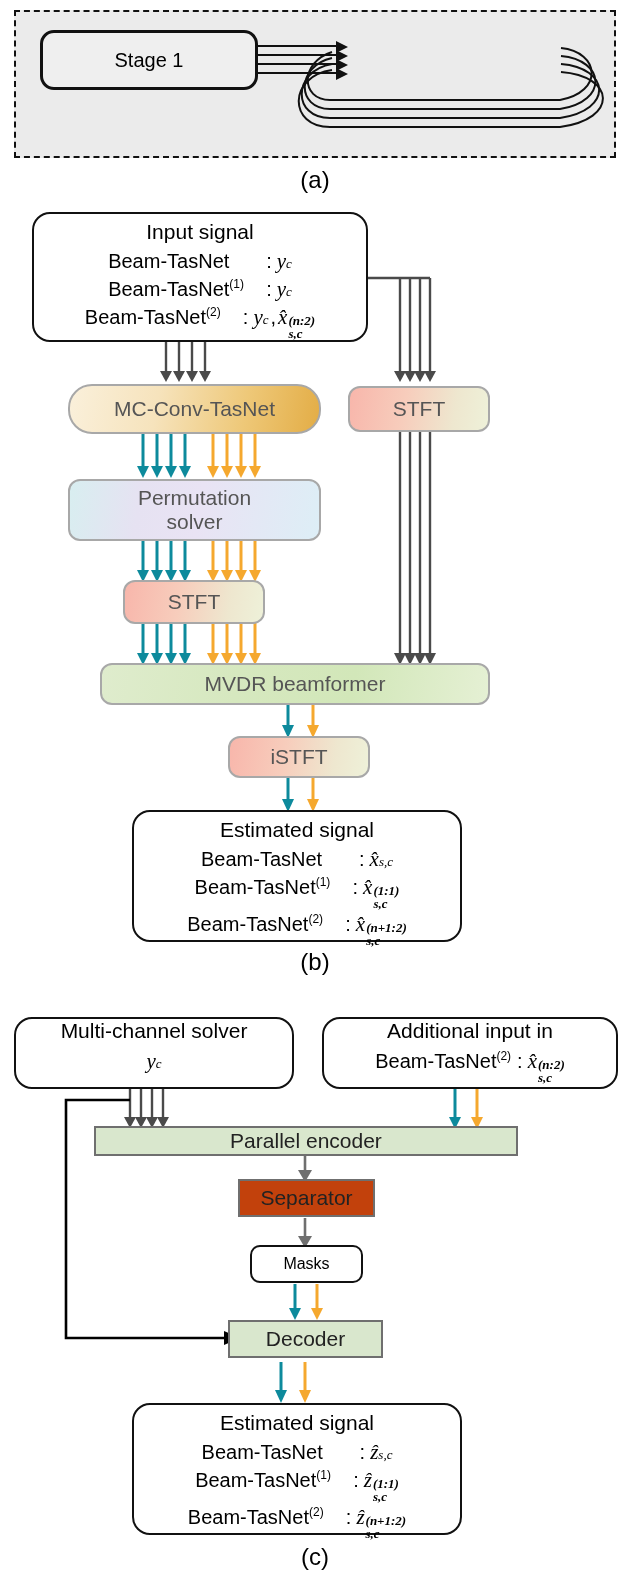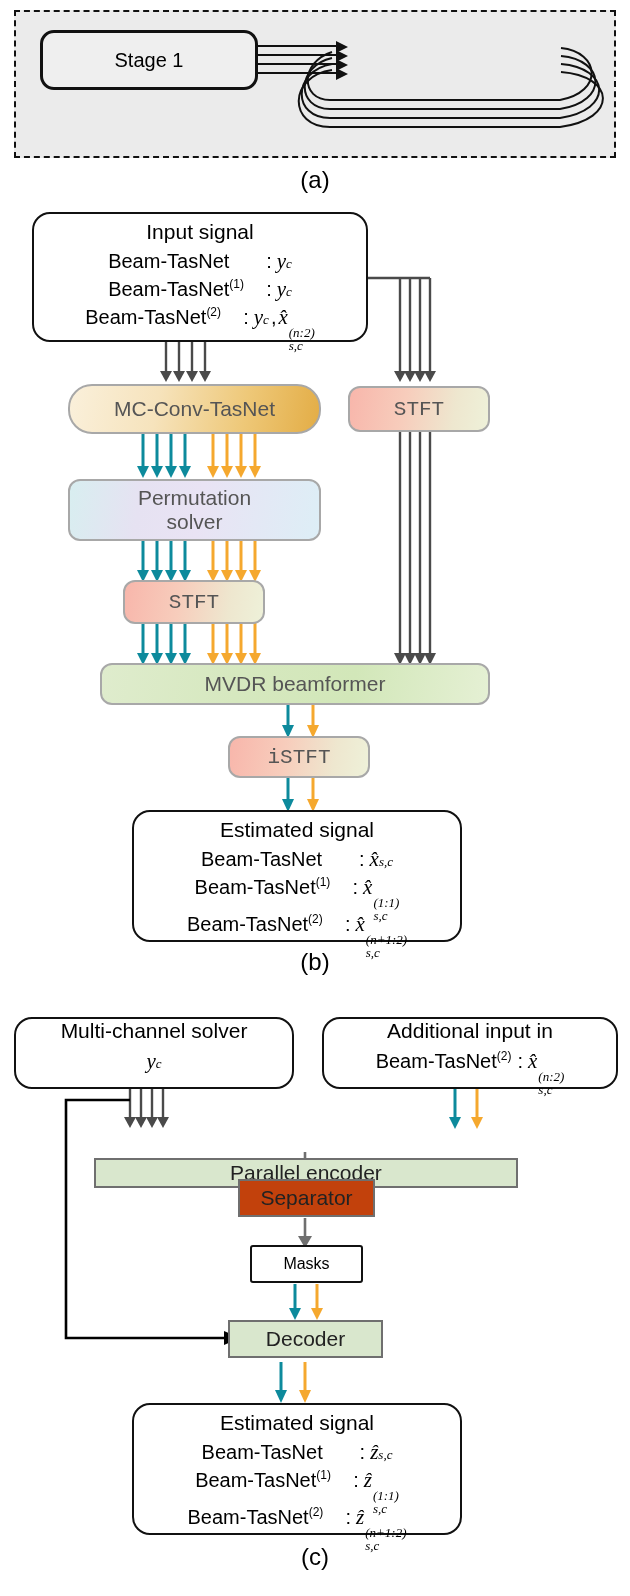--- a/index.html
+++ b/index.html
@@ -83,39 +83,40 @@
   .subi { font-family: "Liberation Serif", serif; font-style: italic; font-size: 13px; }
 
   
   .stack {
     display: inline-flex;
     flex-direction: column;
     vertical-align: middle;
     line-height: 1;
     margin-left: 1px;
     position: relative;
-    top: 13px;
+    top: 1px;
+    font-weight: bold;
   }
   .stack .sp { font-size: 13px; font-family:"Liberation Serif", serif; font-style: italic; height: 13px; }
   .stack .sb2 { font-size: 13px; font-family:"Liberation Serif", serif; font-style: italic; height: 13px; }
 
   
   .gblock {
     border: 2px solid #a8a8a8;
     border-radius: 12px;
     display: flex;
     align-items: center;
     justify-content: center;
     text-align: center;
     font-size: 21px;
     color: #555;
   }
   .g-tasnet  { background: linear-gradient(100deg,#faf0db 0%,#f6e3bc 35%,#eec878 70%,#e3ad46 100%); }
   .g-perm    { background: linear-gradient(100deg,#d8eef0 0%,#e6e2f2 28%,#e9e3f4 52%,#ddeef6 100%); }
-  .g-stft    { background: linear-gradient(100deg,#f8b6ab 0%,#f7cdbc 40%,#eee7cf 75%,#eef1d9 100%); font-family: Liberation Mono, monospace; }
+  .g-stft    { background: linear-gradient(100deg,#f8b6ab 0%,#f7cdbc 40%,#eee7cf 75%,#eef1d9 100%); }
   .g-mvdr    { background: linear-gradient(100deg,#dfeccd 0%,#d6e8bf 35%,#d2e7b9 65%,#e5f0d4 100%); }
 
   
   .cblock {
     border: 2px solid #6f6f6f;
     display: flex; align-items: center; justify-content: center;
     font-size: 21px; color: #222;
   }
   .c-green { background: #d9e7cd; }
   .c-amber { background: #c2410c; }
@@ -445,29 +446,29 @@
     <g stroke="#0d8a9c" stroke-width="3" fill="none">
         <line x1="281" y1="1362" x2="281" y2="1392"></line>
       </g>
     <polygon fill="#0d8a9c" points="275,1390 287,1390 281,1403"></polygon>
     <g stroke="#f5a82e" stroke-width="3" fill="none">
         <line x1="305" y1="1362" x2="305" y2="1392"></line>
       </g>
     <polygon fill="#f5a82e" points="299,1390 311,1390 305,1403"></polygon>
   </svg>
 
-  <div class="abs cblock c-green" style="left:94px; top:1126px; width:424px; height:30px;margin-top:32px;">
+  <div class="abs cblock c-green" style="left:94px; top:1126px; width:424px; height:30px;">
     <span>Parallel encoder</span>
   </div>
 
   <div class="abs cblock c-amber" style="left:238px; top:1179px; width:137px; height:38px;">
     <span>Separator</span>
   </div>
 
-  <div class="abs wbox-sq" style="left:250px; top:1245px; width:113px; height:38px; border-radius:3px;">
+  <div class="abs wbox-sq" style="left:250px; top:1245px; width:113px; height:38px; border-radius:10px;">
     <span>Masks</span>
   </div>
 
   <div class="abs cblock c-green" style="left:228px; top:1320px; width:155px; height:38px;">
     <span>Decoder</span>
   </div>
 
   <div class="abs wbox" style="left:132px; top:1403px; width:330px; height:132px; padding:6px 10px;">
     <div class="sig-title">Estimated signal</div>
 

